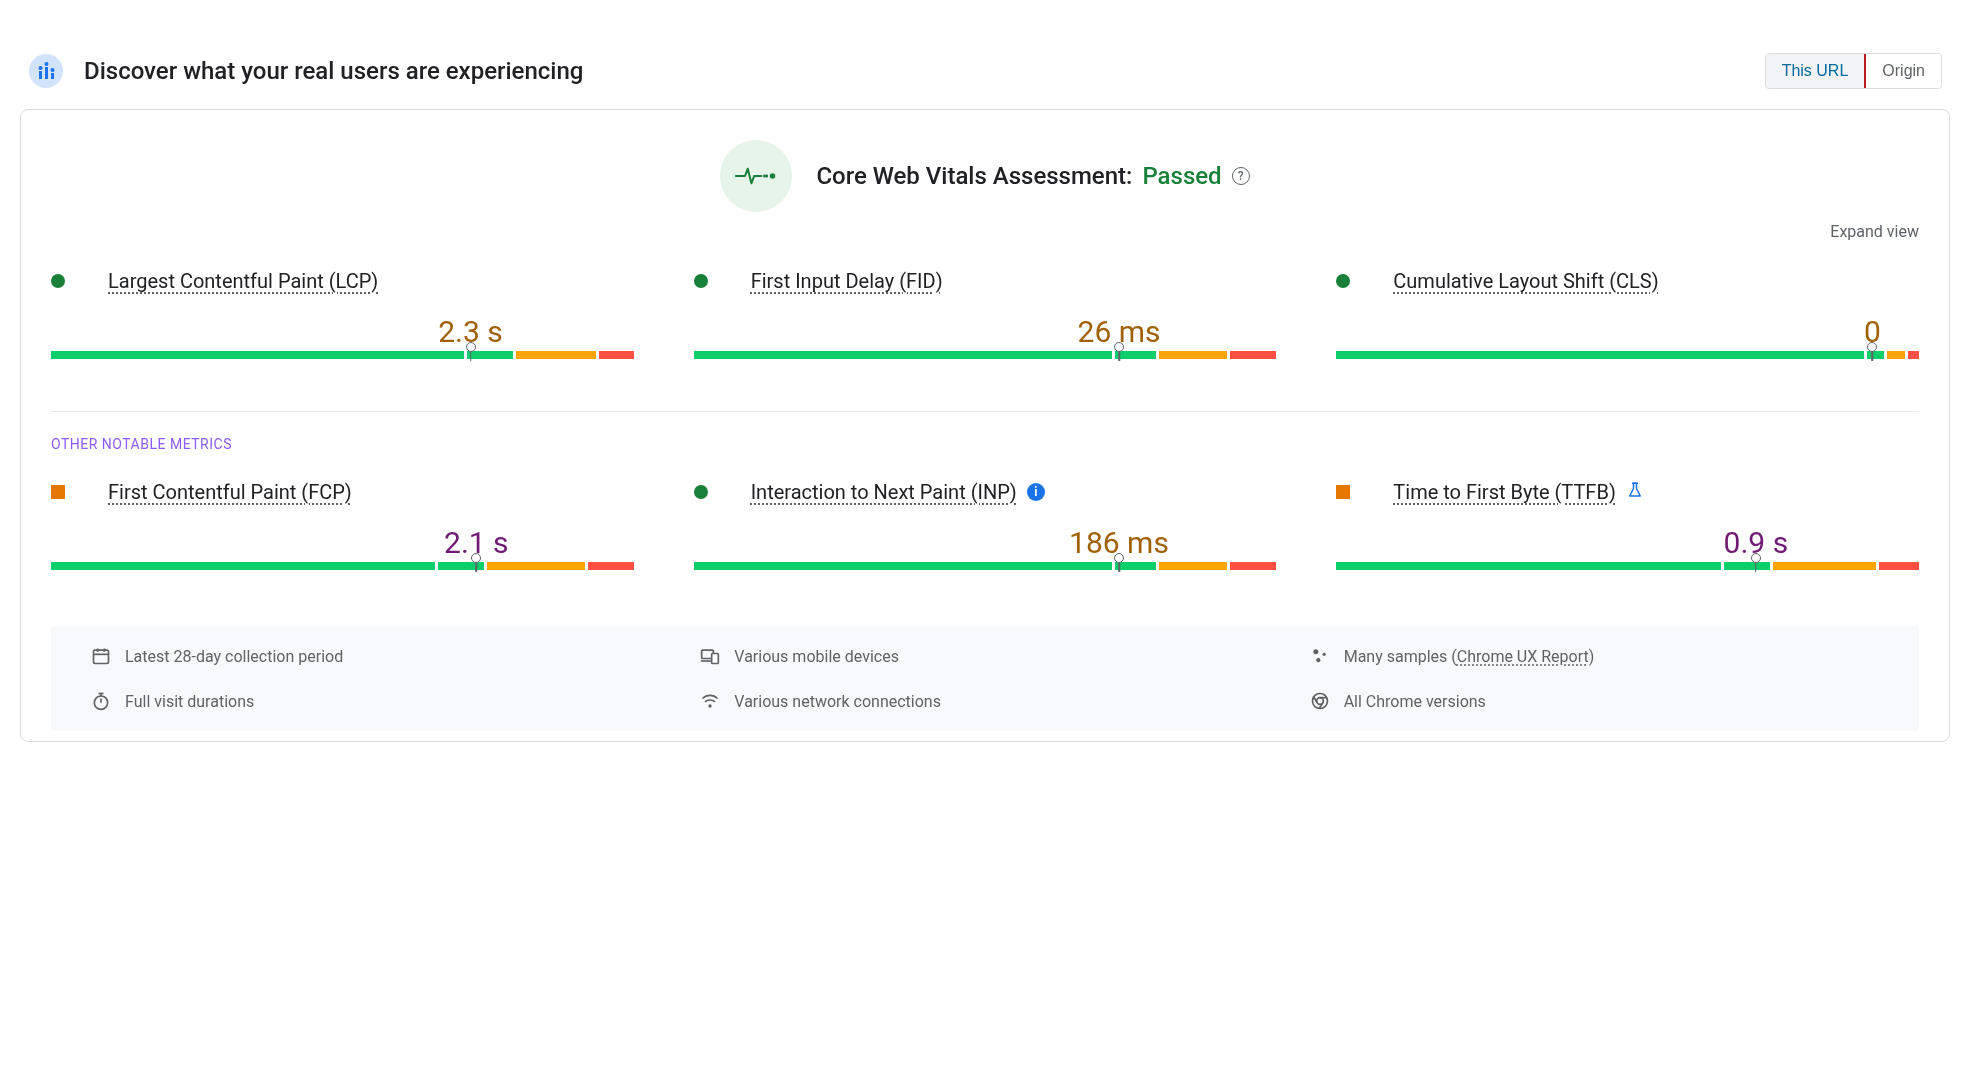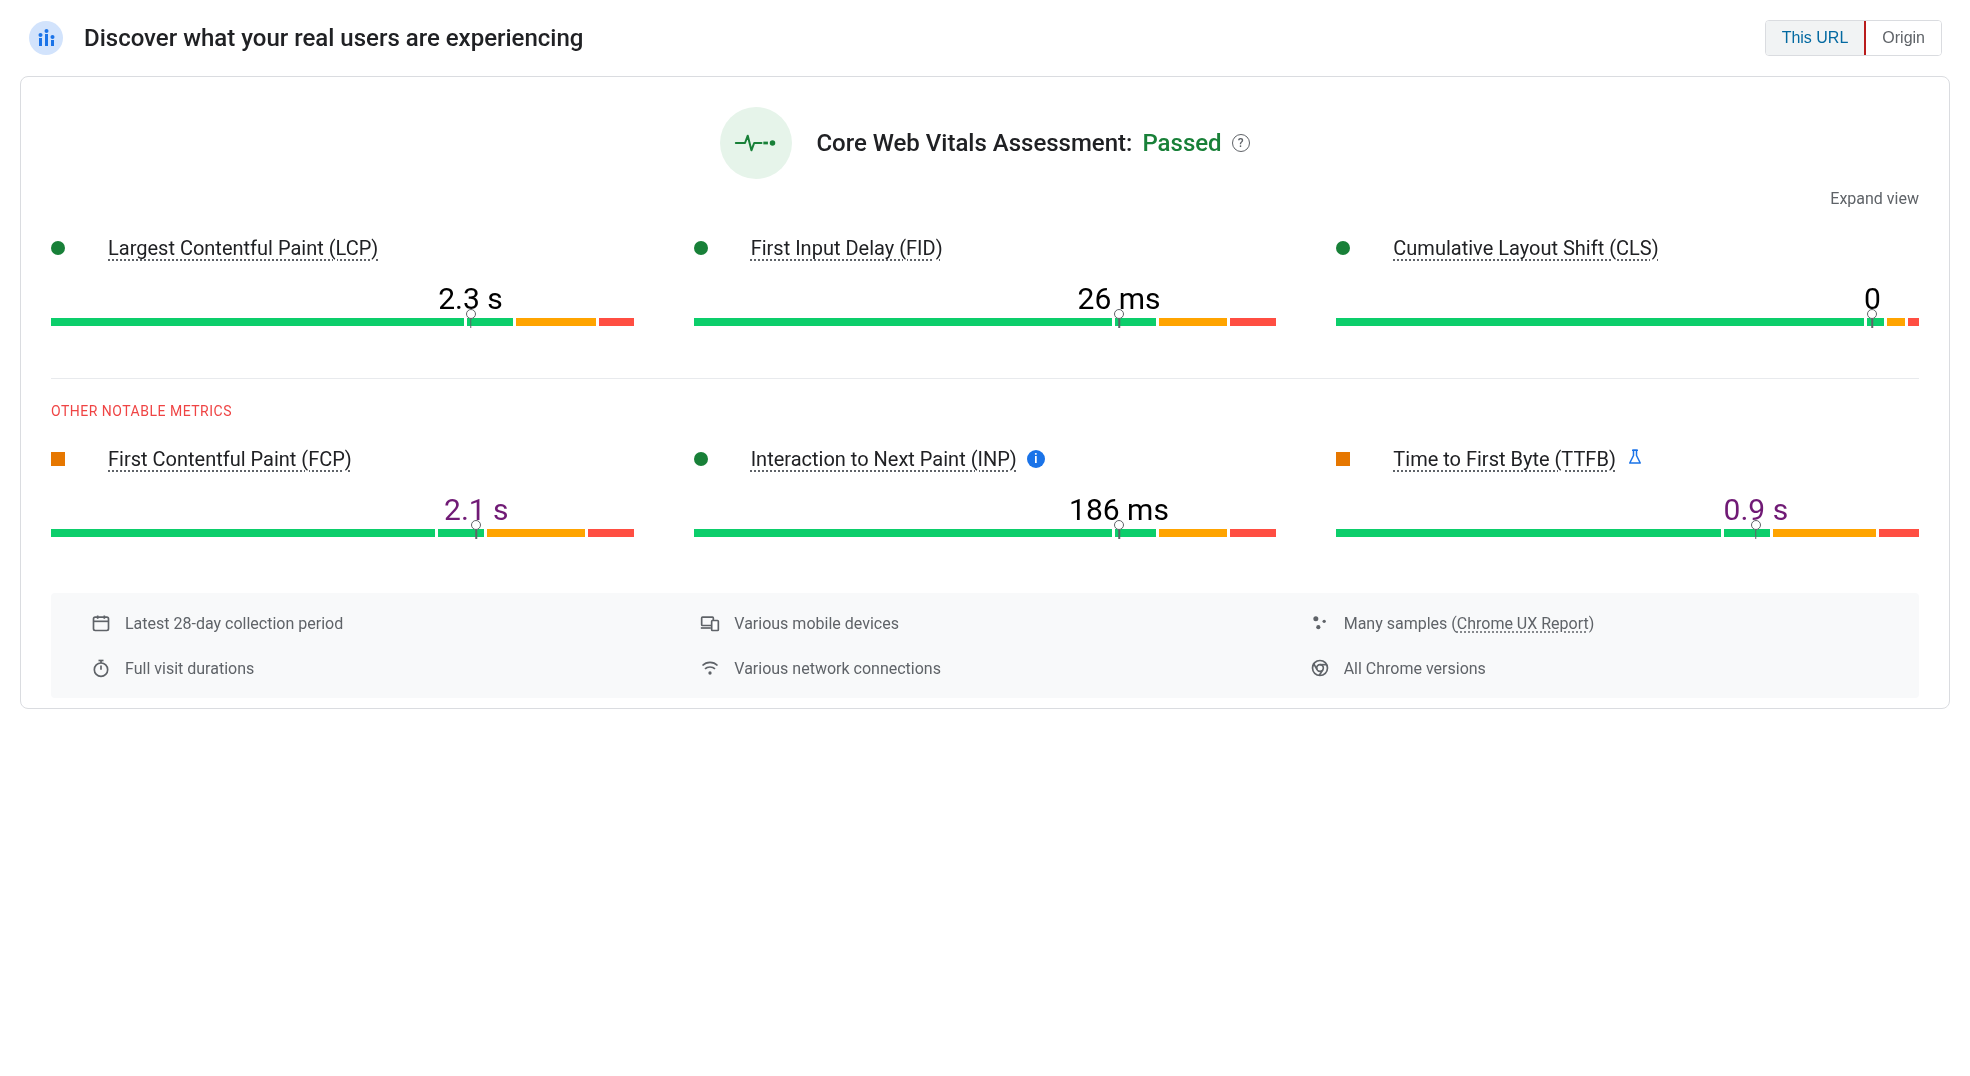--- a/index.html
+++ b/index.html
@@ -8,20 +8,21 @@
   background: #fff;
   color: #202124;
   padding: 20px;
 }
 .header {
   display: flex;
   align-items: center;
   justify-content: space-between;
   margin-bottom: 20px;
   padding: 0 8px;
+  margin-top: 33px;
 }
 .header-left {
   display: flex;
   align-items: center;
   gap: 20px;
 }
 .header-icon {
   width: 36px;
   height: 36px;
   position: relative;
@@ -158,21 +159,21 @@
   color: #1a73e8;
   font-size: 18px;
   cursor: pointer;
 }
 .metric-value {
   font-size: 30px;
   font-weight: 400;
   text-align: left;
   margin-bottom: 2px;
 }
-.metric-value.green { color: #000000; margin-top: 33px; }
+.metric-value.green { color: #a16207; margin-top: 33px; }
 .metric-value.oj { color: #701a75; }
 .value-row {
   position: relative;
   height: 42px;
 }
 .value-row .metric-value {
   position: absolute;
   transform: translateX(-50%);
   white-space: nowrap;
   bottom: 0;
@@ -215,21 +216,21 @@
   transform: translateX(-50%);
 }
 .divider {
   border: none;
   border-top: 1px solid #e8eaed;
   margin: 36px 0 24px 0;
 }
 .section-label {
   font-size: 14px;
   letter-spacing: 0.5px;
-  color: #ef4444;
+  color: #8b5cf6;
   margin-bottom: 28px;
 }
 .footer-box {
   background: #f8f9fa;
   border-radius: 4px;
   margin-top: 40px;
   padding: 20px 40px;
   display: grid;
   grid-template-columns: repeat(3, 1fr);
   gap: 25px 40px;

